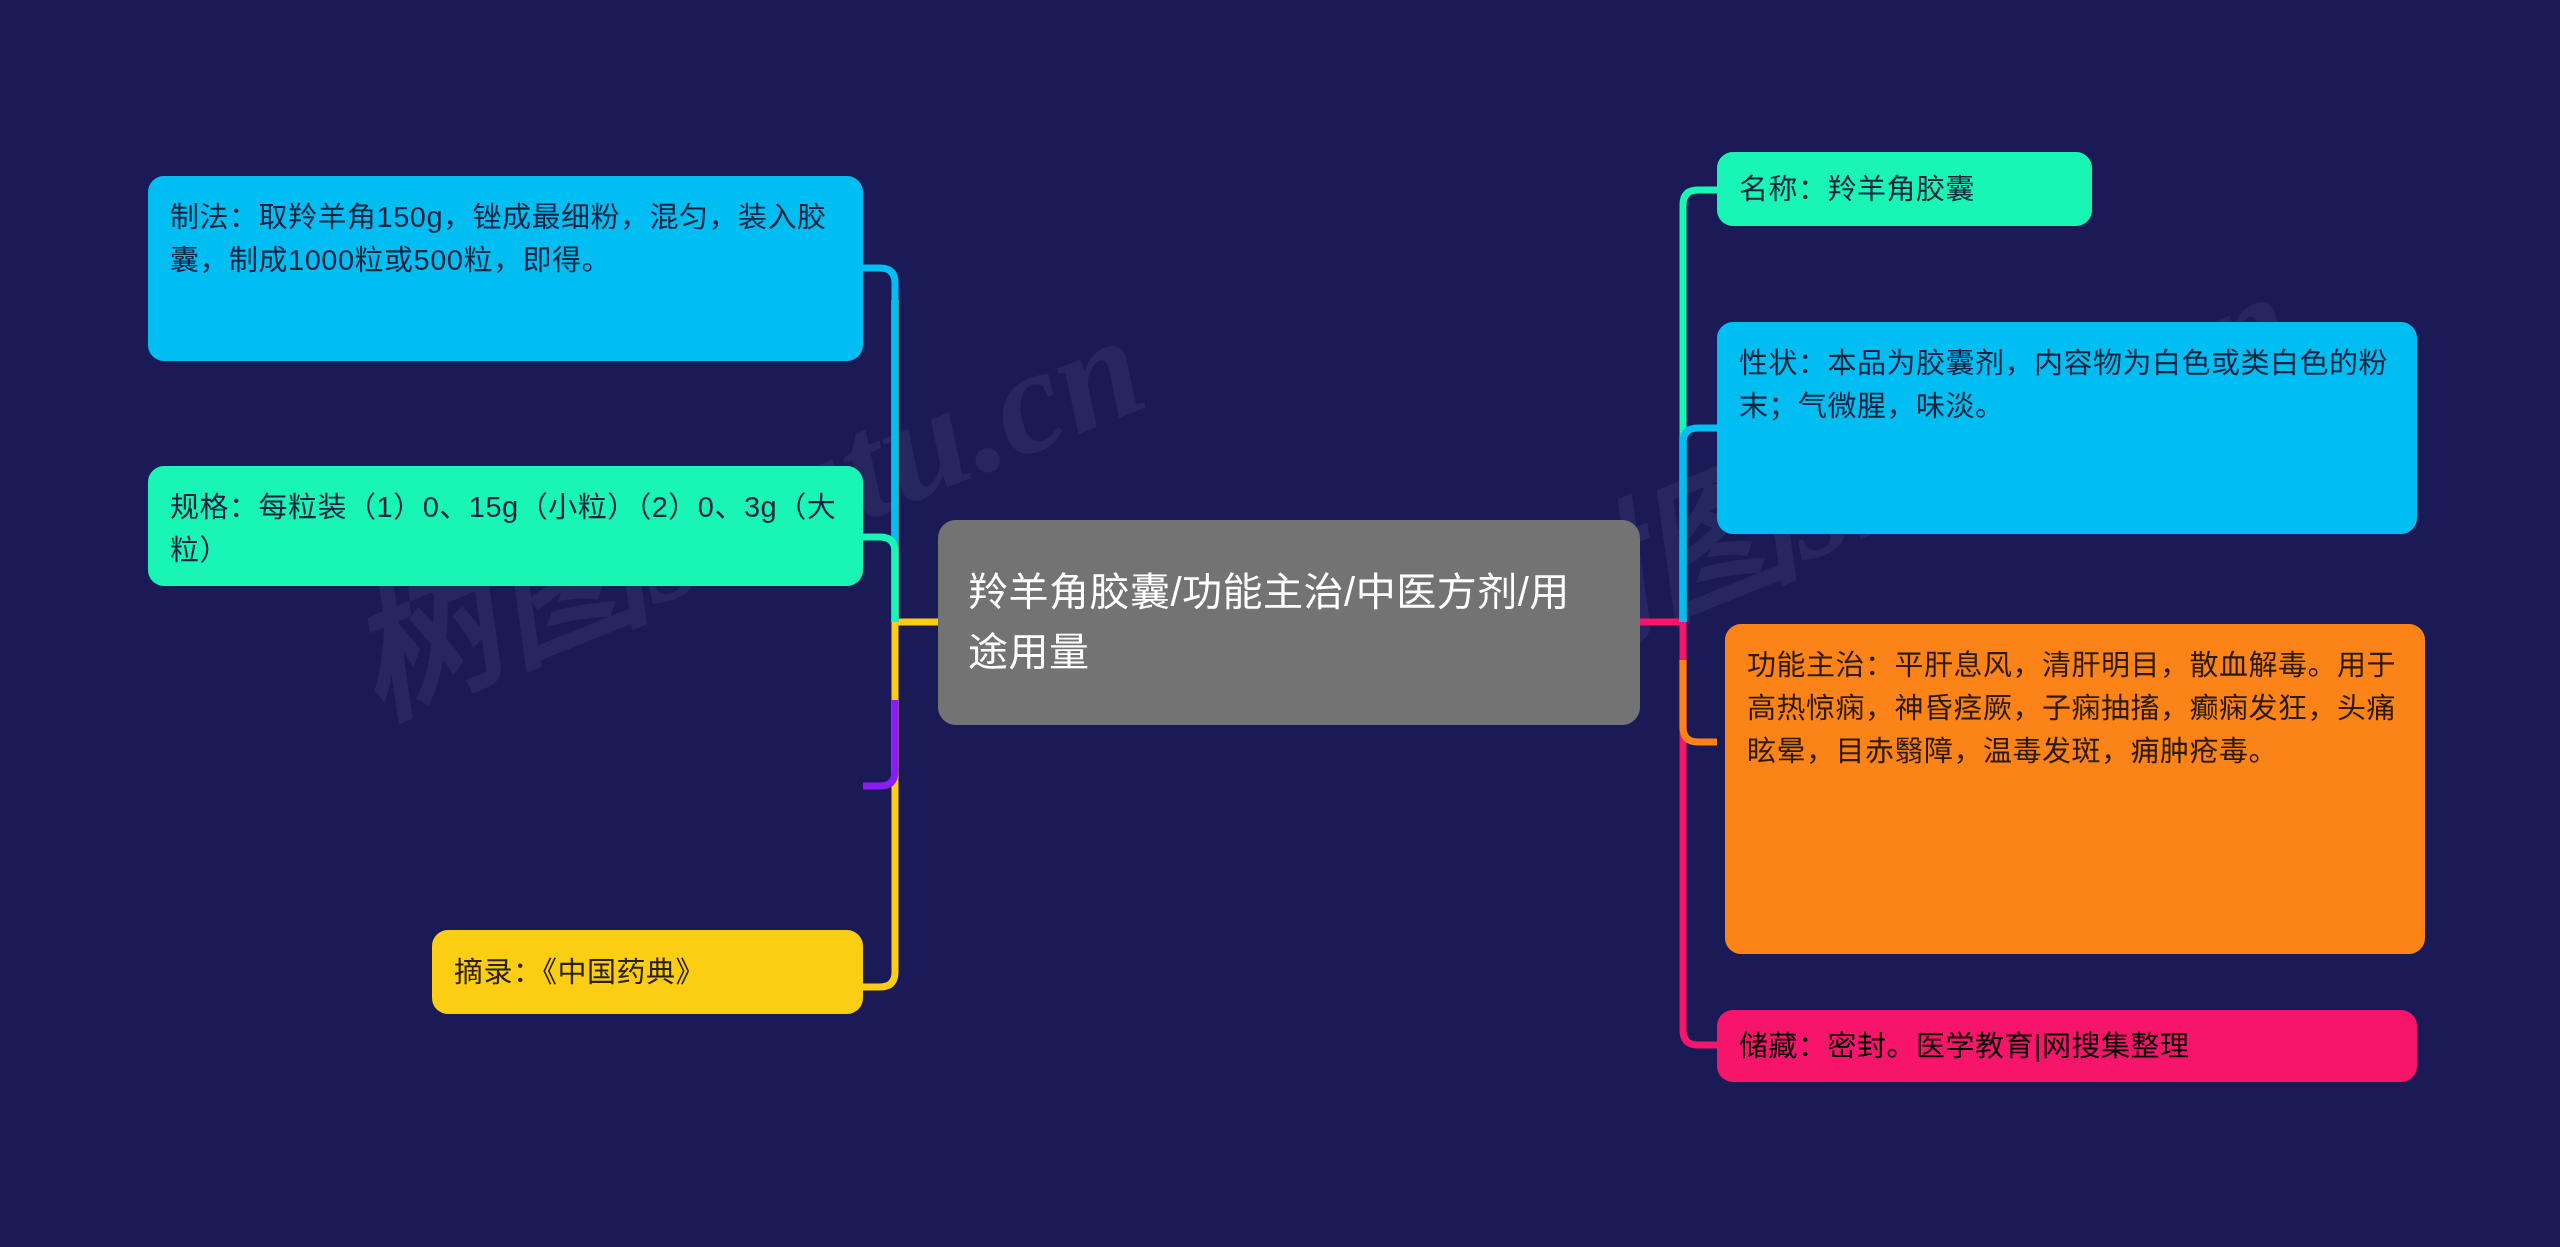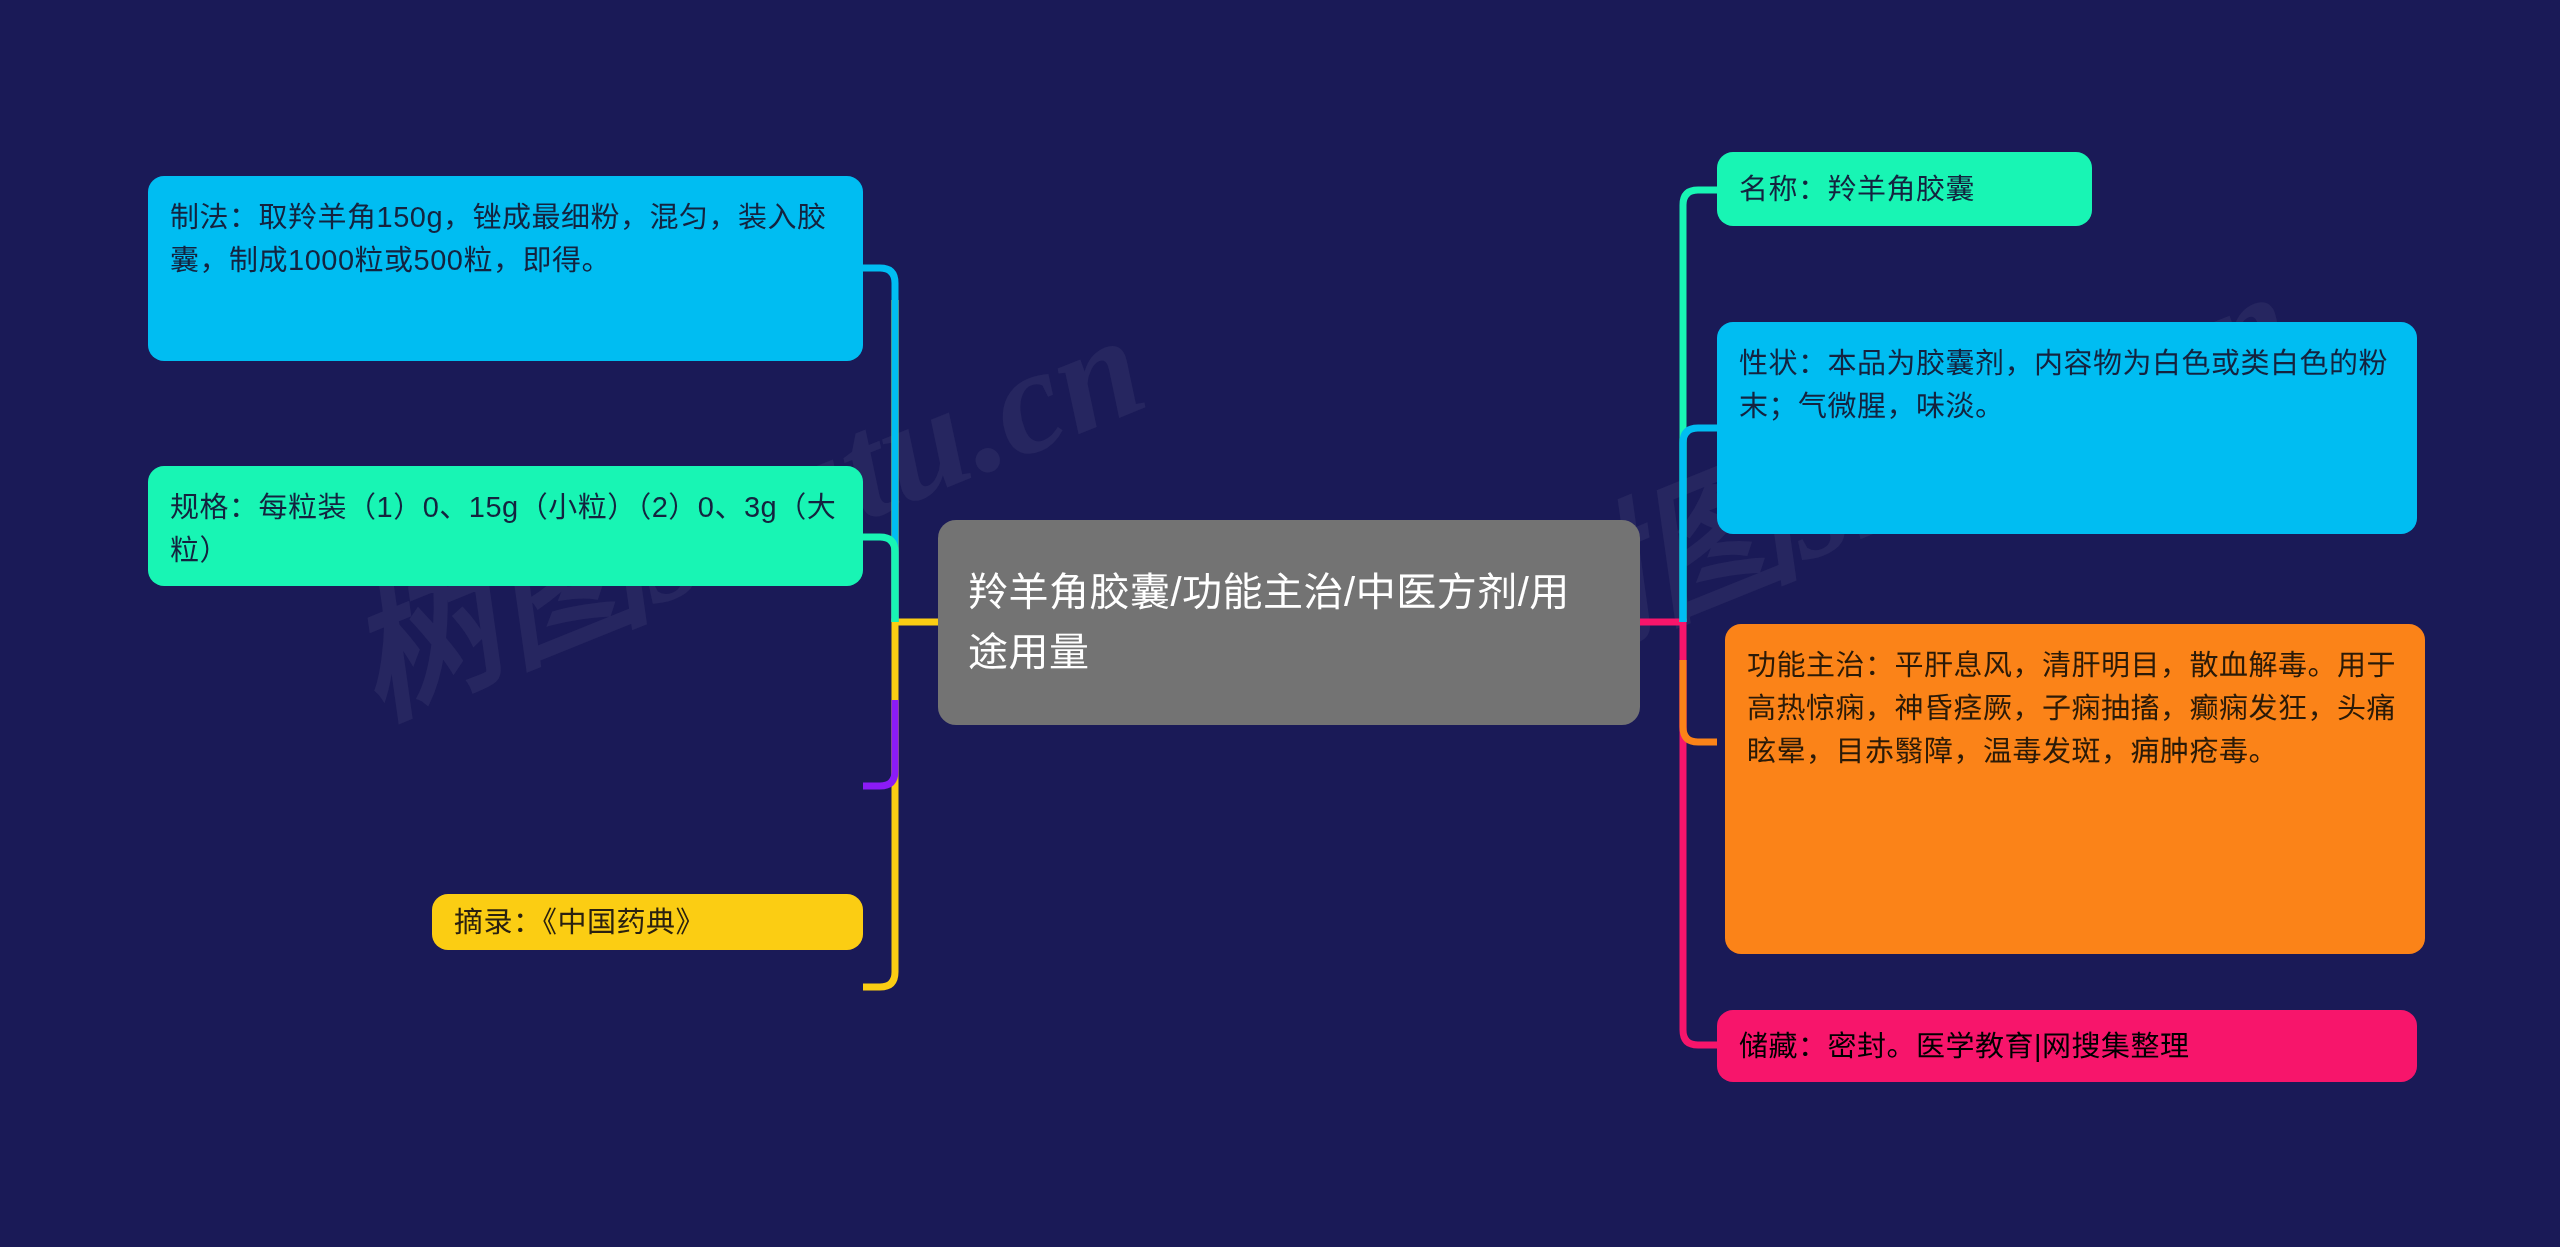--- a/index.html
+++ b/index.html
@@ -110,21 +110,21 @@
 
   <div class="node node-leaf c-cyan" style="left:148px; top:176px; width:715px; height:185px;">
     <span>制法：取羚羊角150g，锉成最细粉，混匀，装入胶囊，制成1000粒或500粒，即得。</span>
   </div>
 
   <div class="node node-leaf c-green" style="left:148px; top:466px; width:715px; height:120px;">
     <span>规格：每粒装（1）0、15g（小粒）（2）0、3g（大粒）</span>
   </div>
 
 
-  <div class="node node-leaf c-yellow" style="left:432px; top:894px; width:431px; height:56px; align-items:center;">
+  <div class="node node-leaf c-yellow" style="left:432px; top:930px; width:431px; height:84px; align-items:center;">
     <span>摘录：《中国药典》</span>
   </div>
 
   <div class="node node-leaf c-green" style="left:1717px; top:152px; width:375px; height:74px; align-items:center;">
     <span>名称：羚羊角胶囊</span>
   </div>
 
   <div class="node node-leaf c-cyan" style="left:1717px; top:322px; width:700px; height:212px;font-family:Liberation Serif, serif;">
     <span>性状：本品为胶囊剂，内容物为白色或类白色的粉末；气微腥，味淡。</span>
   </div>

